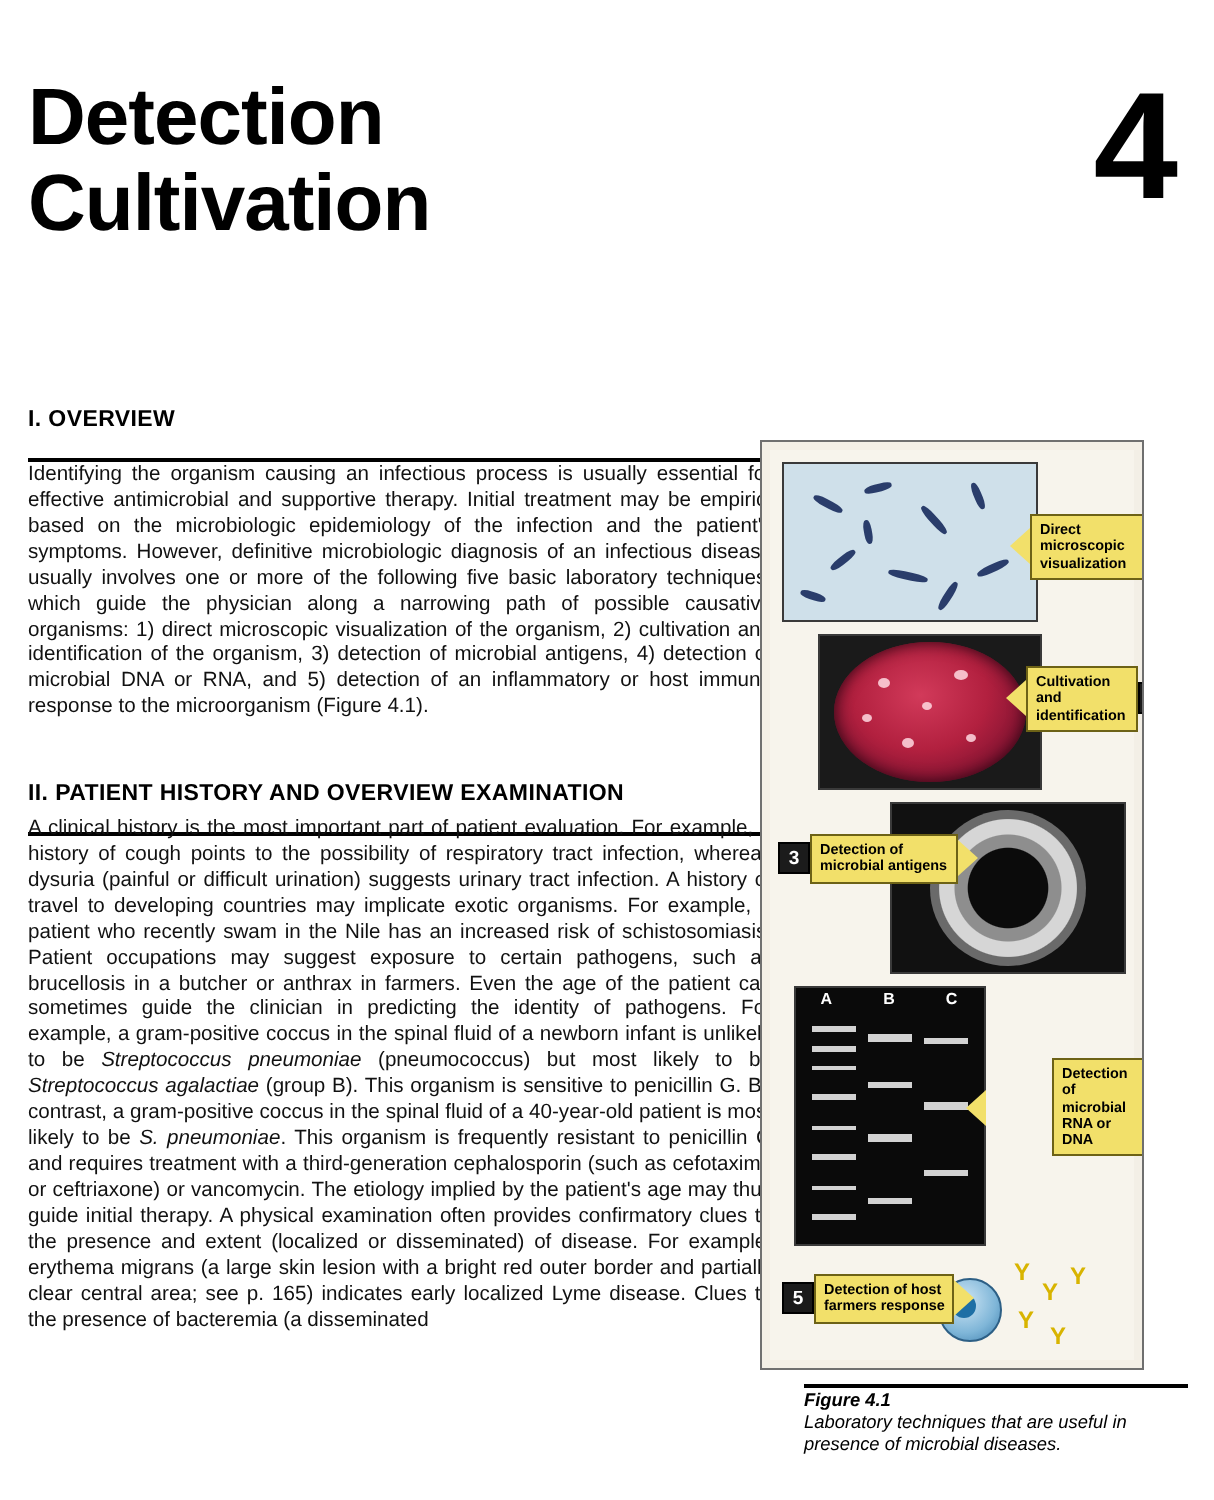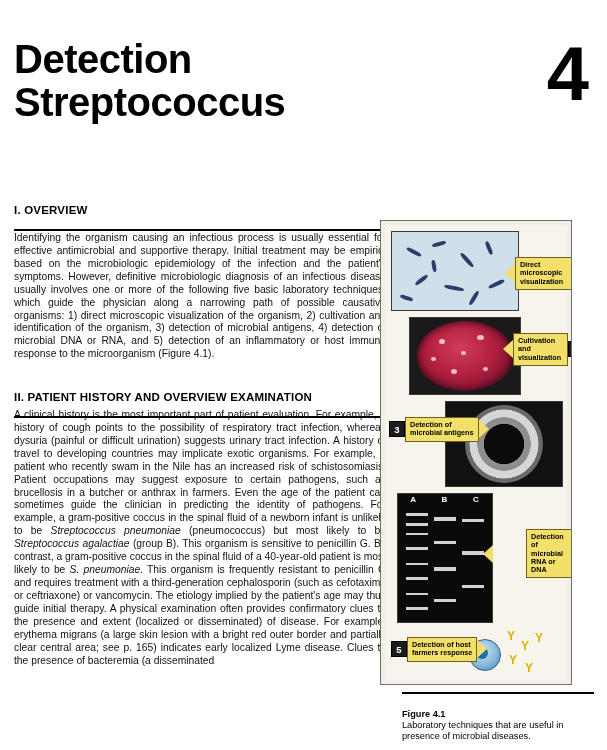--- a/index.html
+++ b/index.html
@@ -241,35 +241,36 @@
   #cal4 { left: 98px; top: 304px; gap: 33px; }
   #cal5 { left: 6px;  top: 412px; }
 
   
   .fig-caption {
     position: absolute;
     left: 402px;
     top: 692px;
     width: 192px;
     border-top: 2px solid #000;
-    padding-top: 15px;
+    padding-top: 1px;
     font-size: 9.2px;
     line-height: 1.2;
+    font-style: italic;
   }
   .fig-caption .lbl { font-weight: bold; display: block; }
 </style>
 </head>
 <body>
 
 <div class="page">
 
   <div class="title-block">
     <h1 class="chapter-title">
       <span>Detection</span><br>
-      <span>Streptococcus</span>
+      <span>Cultivation</span>
     </h1>
   </div>
   <div class="chapter-number">4</div>
 
   <div class="section-head" id="overview-head">I.  OVERVIEW</div>
   <div class="body-col" id="overview-body">
     <p>Identifying the organism causing an infectious process is usually essential for effective antimicrobial and supportive therapy. Initial treatment may be empiric, based on the microbiologic epidemiology of the infection and the patient's symptoms. However, definitive microbiologic diagnosis of an infectious disease usually involves one or more of the following five basic laboratory techniques, which guide the physician along a narrowing path of possible causative organisms: 1) direct microscopic visualization of the organism, 2) cultivation and identification of the organism, 3) detection of microbial antigens, 4) detection of microbial DNA or RNA, and 5) detection of an inflammatory or host immune response to the microorganism (Figure 4.1).</p>
   </div>
 
   <div class="section-head" id="history-head">II.  PATIENT HISTORY AND OVERVIEW EXAMINATION</div>
@@ -305,21 +306,21 @@
           <div class="plate-spot" style="left:44px;top:30px;width:5px;height:4px;"></div>
           <div class="plate-spot" style="left:60px;top:14px;width:7px;height:5px;"></div>
           <div class="plate-spot" style="left:34px;top:48px;width:6px;height:5px;"></div>
           <div class="plate-spot" style="left:66px;top:46px;width:5px;height:4px;"></div>
           <div class="plate-spot" style="left:14px;top:36px;width:5px;height:4px;"></div>
         </div>
       </div>
       <div class="callout" id="cal2">
         <span class="arrow-l"></span>
         <span class="cal-box">Cultivation and
-visualization</span>
+identification</span>
         <span class="num-box">2</span>
       </div>
 
       <div class="tile" id="tile-ring">
         <div class="ring-outer"></div>
       </div>
       <div class="callout" id="cal3">
         <span class="num-box">3</span>
         <span class="cal-box">Detection of
 microbial antigens</span>

